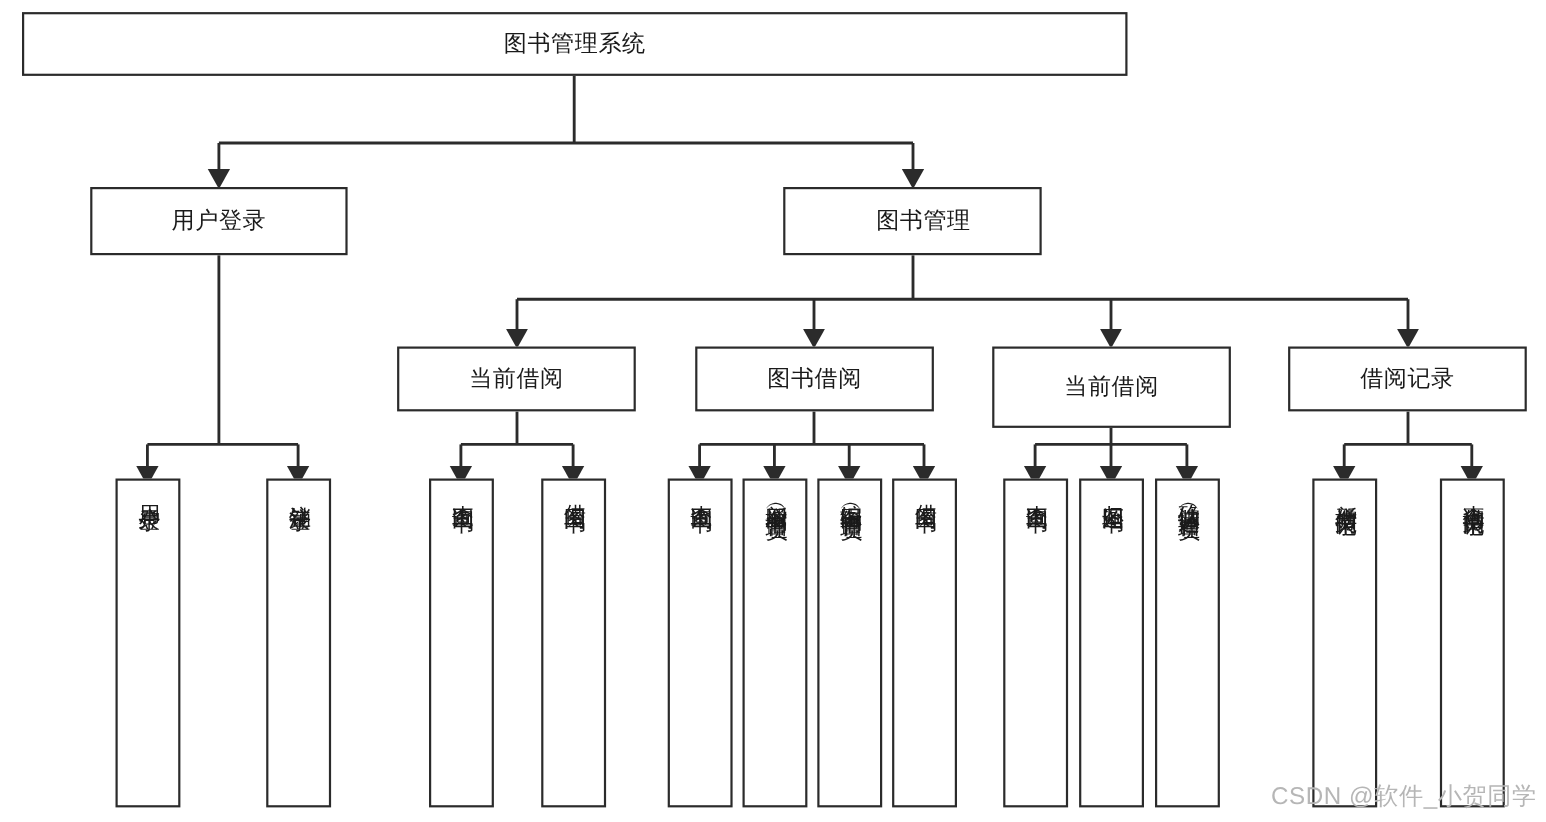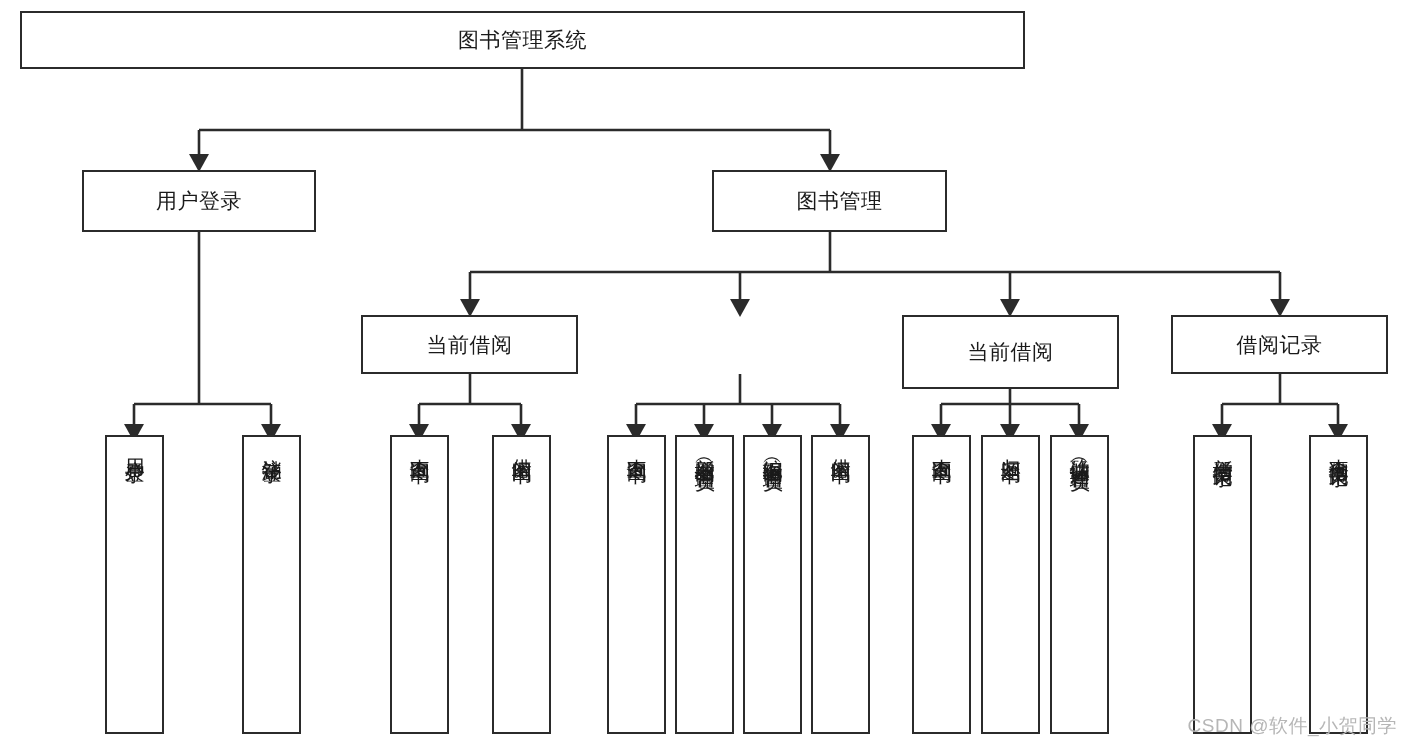--- a/index.html
+++ b/index.html
@@ -60,21 +60,21 @@
     text-orientation: upright;
     font-size: 20px;
     line-height: 1.18;
     letter-spacing: 2px;
     white-space: nowrap;
   }
   .watermark {
     position: absolute;
     right: 8px;
     bottom: 8px;
-    font-size: 19px;
+    font-size: 22px;
     color: #b6b6b6;
     letter-spacing: 0.5px;
     z-index: 3;
     white-space: nowrap;
   }
 </style>
 </head>
 <body>
 
 <div id="canvas">
@@ -137,20 +137,23 @@
   <div class="node h-node" style="left:82px; top:170px; width:234px; height:62px;">
     <span class="lbl">用户登录</span>
   </div>
   <div class="node h-node" style="left:712px; top:170px; width:235px; height:62px;padding-left:20px;">
     <span class="lbl">图书管理</span>
   </div>
 
   <div class="node h-node" style="left:361px; top:315px; width:217px; height:59px;">
     <span class="lbl">当前借阅</span>
   </div>
+  <div class="node h-node" style="left:632px; top:315px; width:217px; height:59px;">
+    <span class="lbl">图书借阅</span>
+  </div>
   <div class="node h-node" style="left:902px; top:315px; width:217px; height:74px;">
     <span class="lbl">当前借阅</span>
   </div>
   <div class="node h-node" style="left:1171px; top:315px; width:217px; height:59px;">
     <span class="lbl">借阅记录</span>
   </div>
 
   <div class="node v-node" style="left:105px; top:435px; width:59px; height:299px;">
     <span class="lbl">用户登录</span>
   </div>

